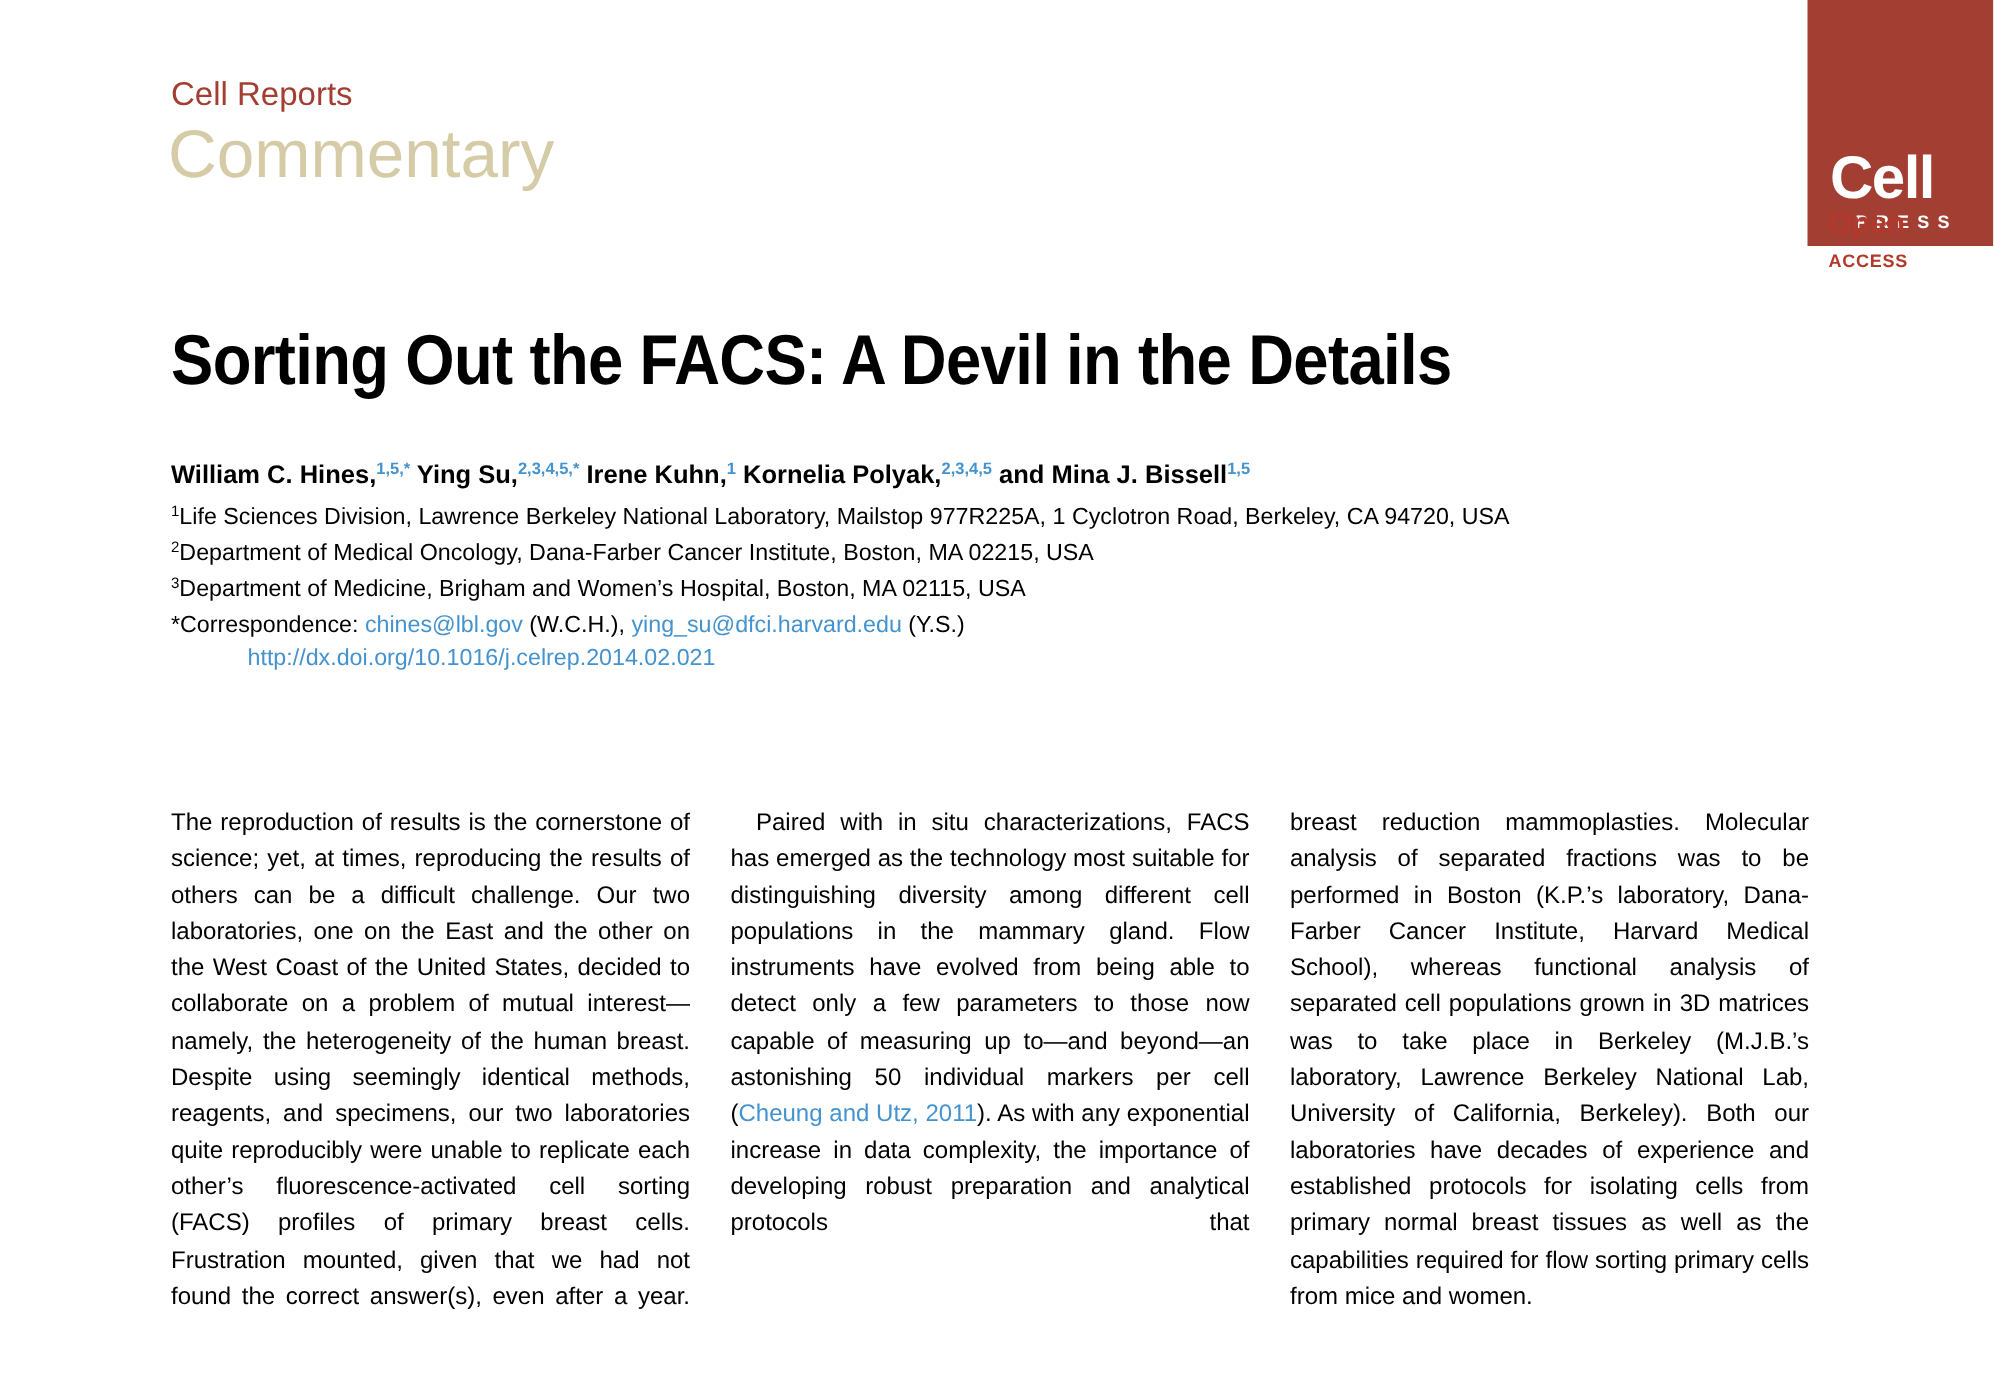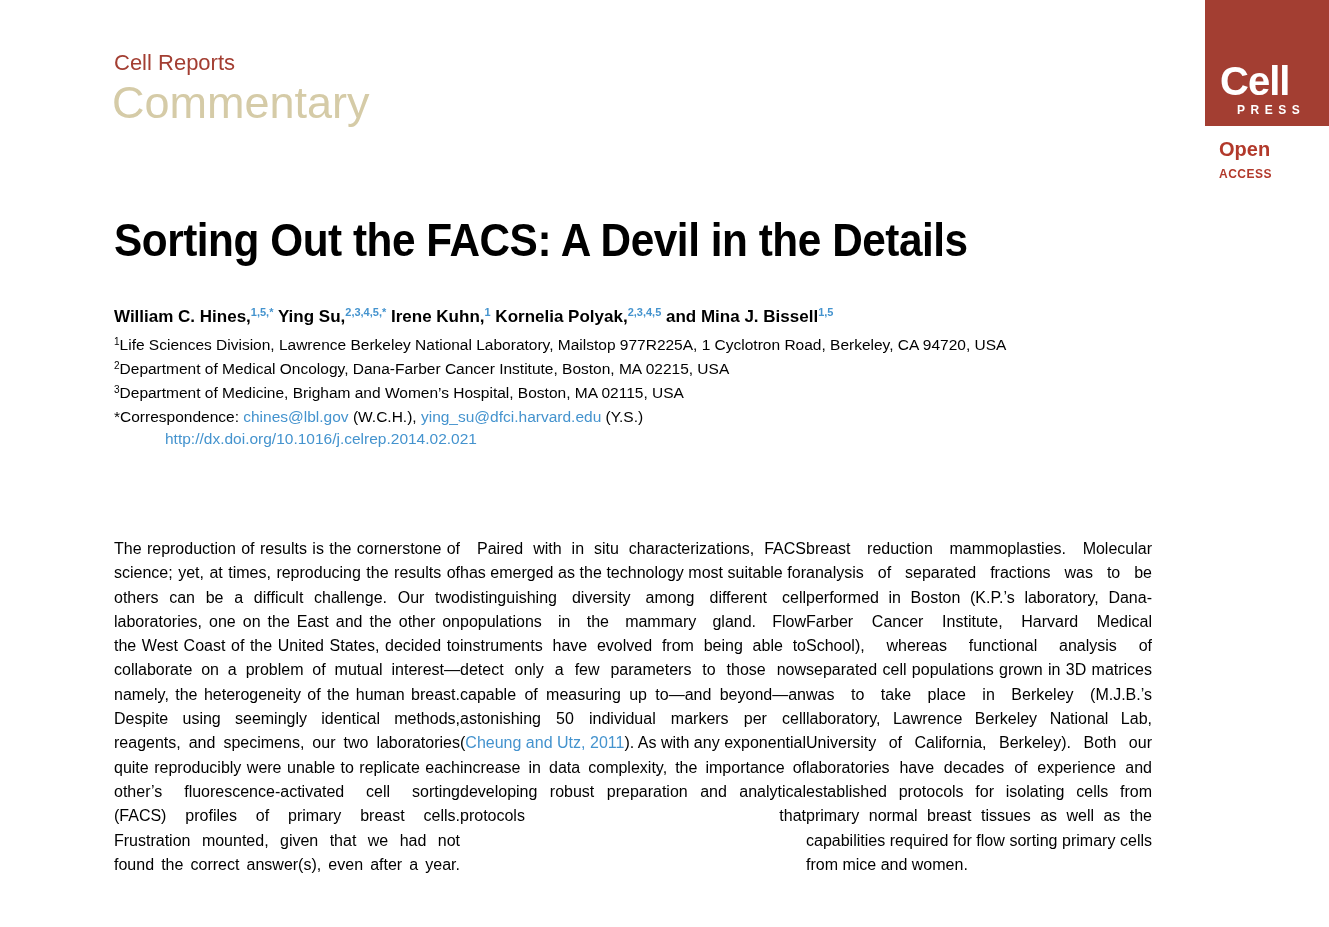--- a/index.html
+++ b/index.html
@@ -12,38 +12,38 @@
   *{box-sizing:border-box;}
   html,body{margin:0;padding:0;background:#ffffff;}
   body{font-family:"Liberation Sans",sans-serif;color:var(--ink);}
   .page{position:relative;width:1329px;height:927px;background:#ffffff;overflow:hidden;}
 
   
   .journal-name{position:absolute;left:114px;top:50px;font-size:22px;line-height:26px;color:var(--brand-red);}
   .article-type{position:absolute;left:112px;top:78px;font-size:45px;line-height:50px;font-weight:normal;color:var(--tan);letter-spacing:0;}
 
   
-  .logo-box{position:absolute;left:1205px;top:0;width:124px;height:126px;background:var(--brand-red);}
+  .logo-box{position:absolute;left:1205px;top:0;width:124px;height:164px;background:var(--brand-red);}
   .logo-wordmark{position:absolute;left:15px;bottom:25px;color:#fff;font-weight:bold;font-size:40px;line-height:40px;letter-spacing:-1px;}
   .logo-press{position:absolute;left:32px;bottom:9px;color:#fff;font-weight:bold;font-size:12px;line-height:13px;letter-spacing:5.5px;}
   .open-access{position:absolute;left:1219px;top:134px;color:var(--oa-red);}
   .open-label{font-size:20px;line-height:31px;font-weight:bold;}
   .access-label{font-size:12px;line-height:19px;font-weight:bold;letter-spacing:0.5px;}
 
   
   .article-title{position:absolute;left:114px;top:212px;margin:0;font-size:47px;line-height:56px;font-weight:bold;letter-spacing:-0.5px;white-space:nowrap;transform:scaleX(0.9);transform-origin:0 50%;color:#000;}
   .author-line{position:absolute;left:114px;top:306px;font-size:17px;line-height:22px;font-weight:bold;color:#000;}
   .author-sup{font-size:11px;position:relative;top:-6px;color:var(--blue);}
   .affil-block{position:absolute;left:114px;top:334px;font-size:15.5px;line-height:22px;color:#000;}
   .affil-sup{font-size:10px;position:relative;top:-5px;}
   .doi-line{padding-left:3px;margin-left:48px;}
   .link{color:var(--blue);text-decoration:none;cursor:pointer;}
 
   
-  .columns{position:absolute;left:114px;top:537px;width:1092px;height:390px;display:flex;overflow:hidden;}
+  .columns{position:absolute;left:114px;top:537px;width:1092px;height:390px;display:flex;gap:27px;overflow:hidden;}
   .col{width:346px;flex:0 0 346px;}
   .col p{margin:0;font-size:16px;line-height:24.3px;text-align:justify;hyphens:auto;-webkit-hyphens:auto;color:#000;}
   .col p.indent{text-indent:17px;}
   .col p.cut{text-align-last:justify;}
 </style>
 </head>
 <body>
 
 <div class="page">
 

